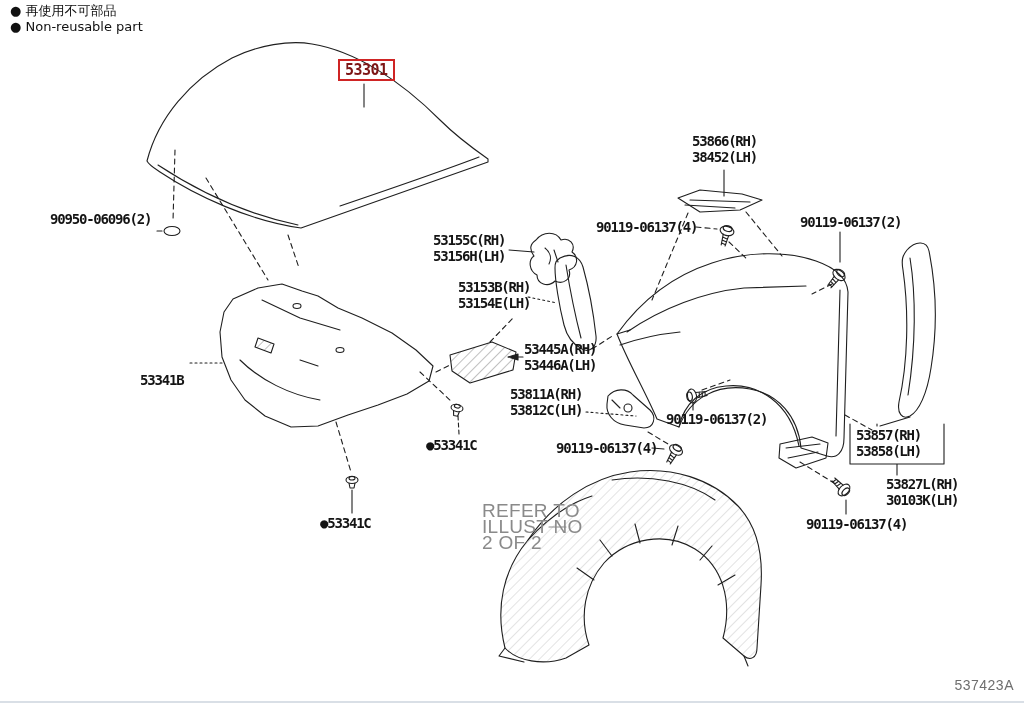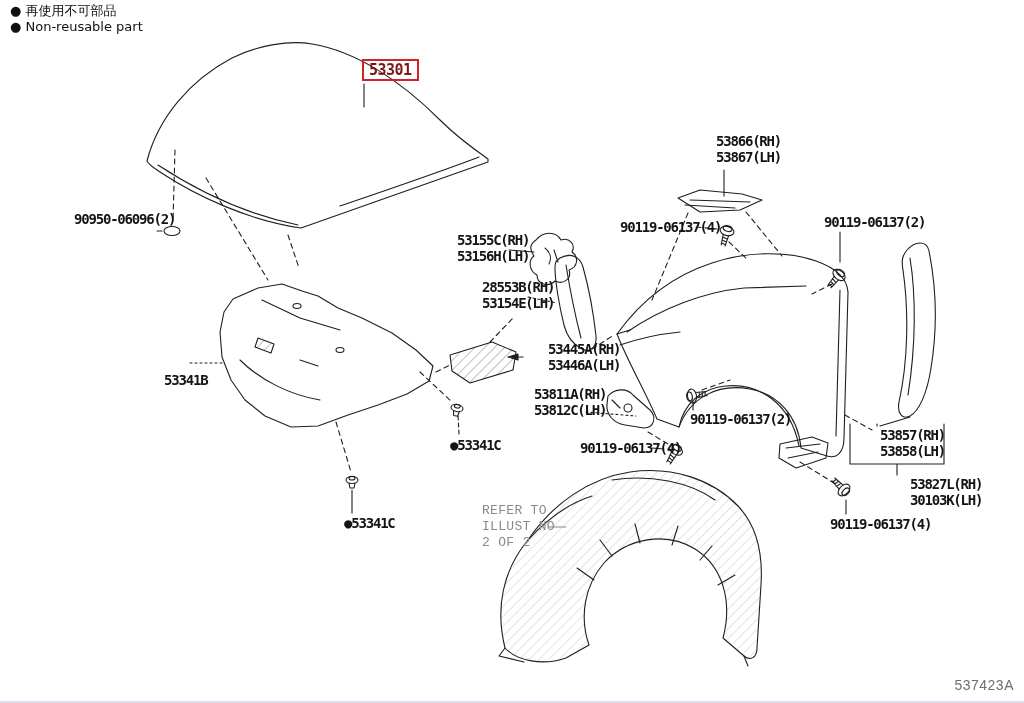--- a/index.html
+++ b/index.html
@@ -12,38 +12,38 @@
   #stage{
     position:relative;width:1024px;height:703px;background:#ffffff;
     font-family:"DejaVu Sans",sans-serif;overflow:hidden;
     border-bottom:2px solid #d9dfe6;box-sizing:border-box;padding-left:27px;
   }
   #art{position:absolute;left:0;top:0;width:1024px;height:703px;}
   .plabel{
     position:absolute;
     font-family:"DejaVu Sans Mono","Liberation Mono",monospace;
     font-weight:bold;font-size:14px;line-height:16px;
-    letter-spacing:-1.2px;color:#141414;white-space:nowrap;margin-left:24px;
+    letter-spacing:-1.2px;color:#141414;white-space:nowrap;
   }
   .plabel .ln{display:block;}
   .red-box{
     border:2px solid var(--color-highlight_box);
     color:var(--color-highlight_text);
     padding:1px 5px 1px 5px;letter-spacing:-0.5px;font-size:15px;
   }
   .legend{
     position:absolute;left:10px;top:3px;
     font-family:"DejaVu Sans",sans-serif;font-size:13px;line-height:16px;
     color:#111;white-space:nowrap;
   }
   .legend .ln{display:block;}
   .note{
     position:absolute;left:482px;top:503px;
-    font-family:Liberation Mono, monospace;
-    font-size:13px;line-height:16px;color:var(--color-muted_text);
+    font-family:Liberation Sans, sans-serif;
+    font-size:19px;line-height:16px;color:var(--color-muted_text);
     letter-spacing:0.3px;white-space:nowrap;
   }
   .note .ln{display:block;}
   .docnum{
     position:absolute;right:10px;top:677px;
     font-family:"Liberation Sans","DejaVu Sans",sans-serif;
     font-size:14px;color:#6e6e6e;letter-spacing:0.5px;
   }
 </style>
 </head>
@@ -200,21 +200,21 @@
   </div>
 
   <div class="plabel" style="left:50px;top:211px">
     <span class="ln">90950-06096(2)</span>
   </div>
   <div class="plabel" style="left:433px;top:232px">
     <span class="ln">53155C(RH)</span>
     <span class="ln">53156H(LH)</span>
   </div>
   <div class="plabel" style="left:458px;top:279px">
-    <span class="ln">28553B(RH)</span>
+    <span class="ln">53153B(RH)</span>
     <span class="ln">53154E(LH)</span>
   </div>
   <div class="plabel" style="left:524px;top:341px">
     <span class="ln">53445A(RH)</span>
     <span class="ln">53446A(LH)</span>
   </div>
   <div class="plabel" style="left:510px;top:386px">
     <span class="ln">53811A(RH)</span>
     <span class="ln">53812C(LH)</span>
   </div>
@@ -237,21 +237,21 @@
     <span class="ln">90119-06137(2)</span>
   </div>
   <div class="plabel" style="left:556px;top:440px">
     <span class="ln">90119-06137(4)</span>
   </div>
   <div class="plabel" style="left:806px;top:516px">
     <span class="ln">90119-06137(4)</span>
   </div>
   <div class="plabel" style="left:692px;top:133px">
     <span class="ln">53866(RH)</span>
-    <span class="ln">53867(LH)</span>
+    <span class="ln">38452(LH)</span>
   </div>
   <div class="plabel" style="left:856px;top:427px">
     <span class="ln">53857(RH)</span>
     <span class="ln">53858(LH)</span>
   </div>
   <div class="plabel" style="left:886px;top:476px">
     <span class="ln">53827L(RH)</span>
     <span class="ln">30103K(LH)</span>
   </div>
 

